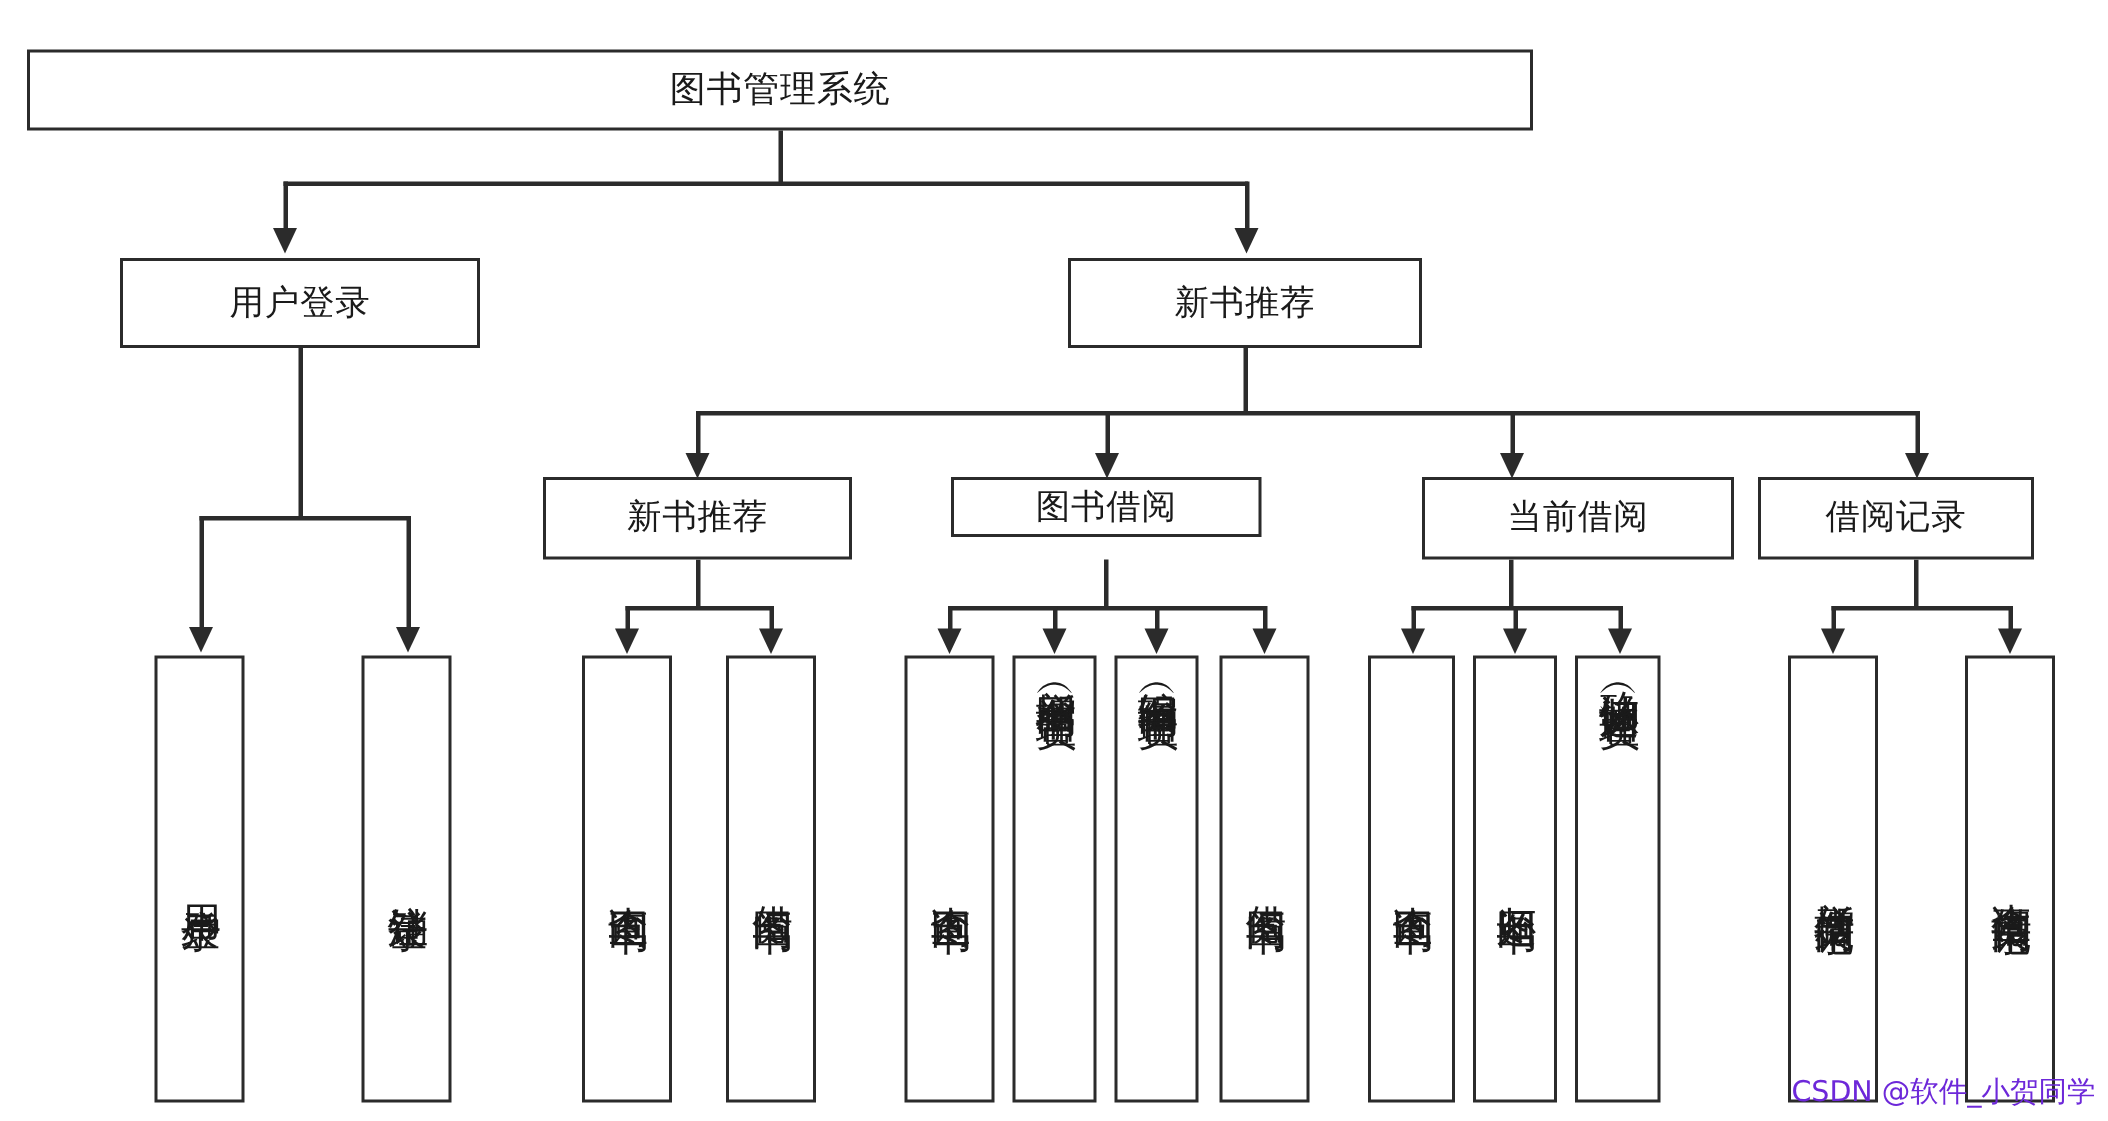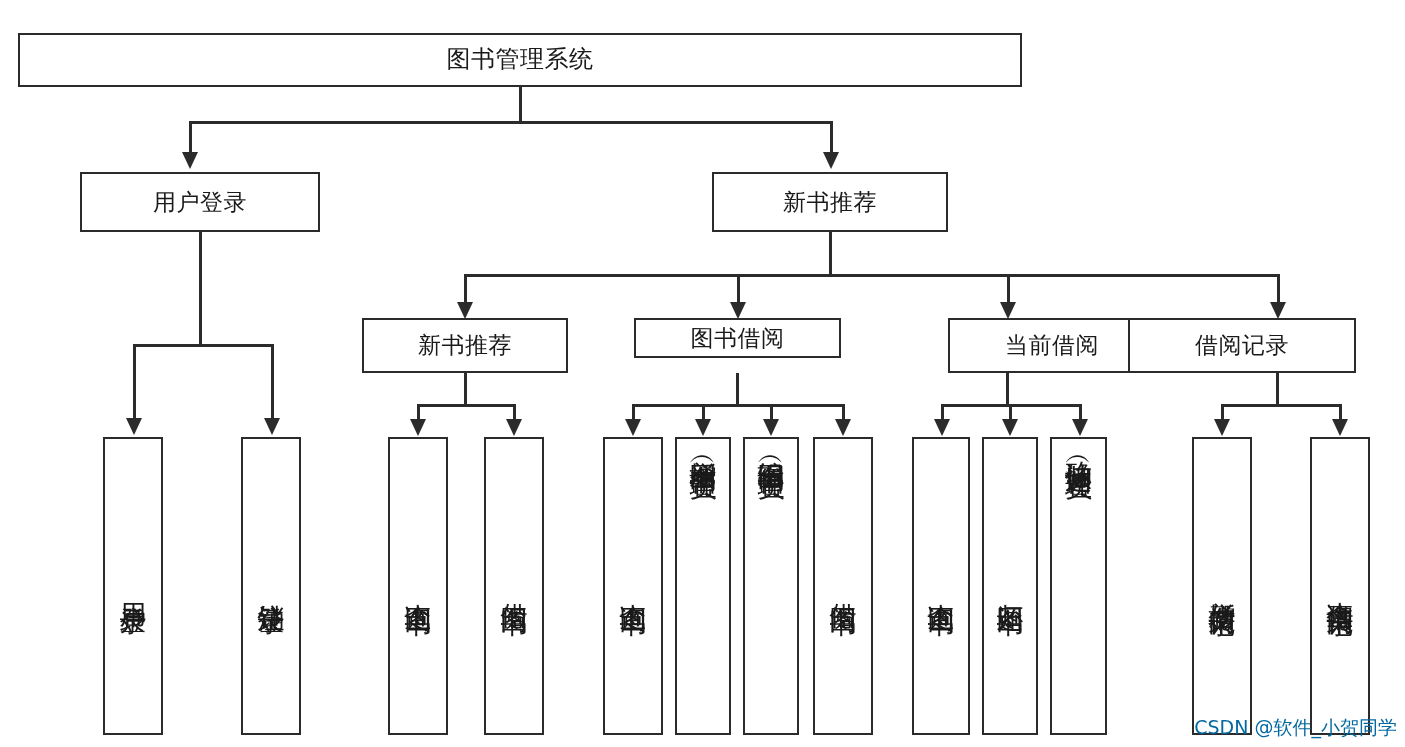--- a/index.html
+++ b/index.html
@@ -79,21 +79,21 @@
     border-left: 8px solid transparent;
     border-right: 8px solid transparent;
     border-top: 17px solid #2b2b2b;
     z-index: 2;
   }
   .watermark {
     position: absolute;
     right: 8px;
     bottom: 6px;
     font-size: 19px;
-    color: #0369a1;
+    color: #6d28d9;
     white-space: nowrap;
     z-index: 5;
     font-family: "DejaVu Sans", "Liberation Sans", sans-serif;
   }
 </style>
 </head>
 <body>
 
 <div id="canvas">
 
@@ -136,21 +136,21 @@
 
   <div class="node horiz" style="left:362px; top:318px; width:206px; height:55px;">
     <span class="node-label">新书推荐</span>
   </div>
   <div class="node horiz" style="left:634px; top:318px; width:207px; height:40px;">
     <span class="node-label">图书借阅</span>
   </div>
   <div class="node horiz" style="left:948px; top:318px; width:208px; height:55px;">
     <span class="node-label">当前借阅</span>
   </div>
-  <div class="node horiz" style="left:1128px; top:318px; width:228px; height:55px;">
+  <div class="node horiz" style="left:1172px; top:318px; width:184px; height:55px;">
     <span class="node-label">借阅记录</span>
   </div>
 
   <div class="vline" style="left:464px; top:373px; height:33px;"></div>
   <div class="hline" style="left:417px; top:404px; width:98px;"></div>
   <div class="vline" style="left:417px; top:404px; height:17px;"></div>
   <div class="arrow" style="left:410px; top:419px;"></div>
   <div class="vline" style="left:513px; top:404px; height:17px;"></div>
   <div class="arrow" style="left:506px; top:419px;"></div>
 

